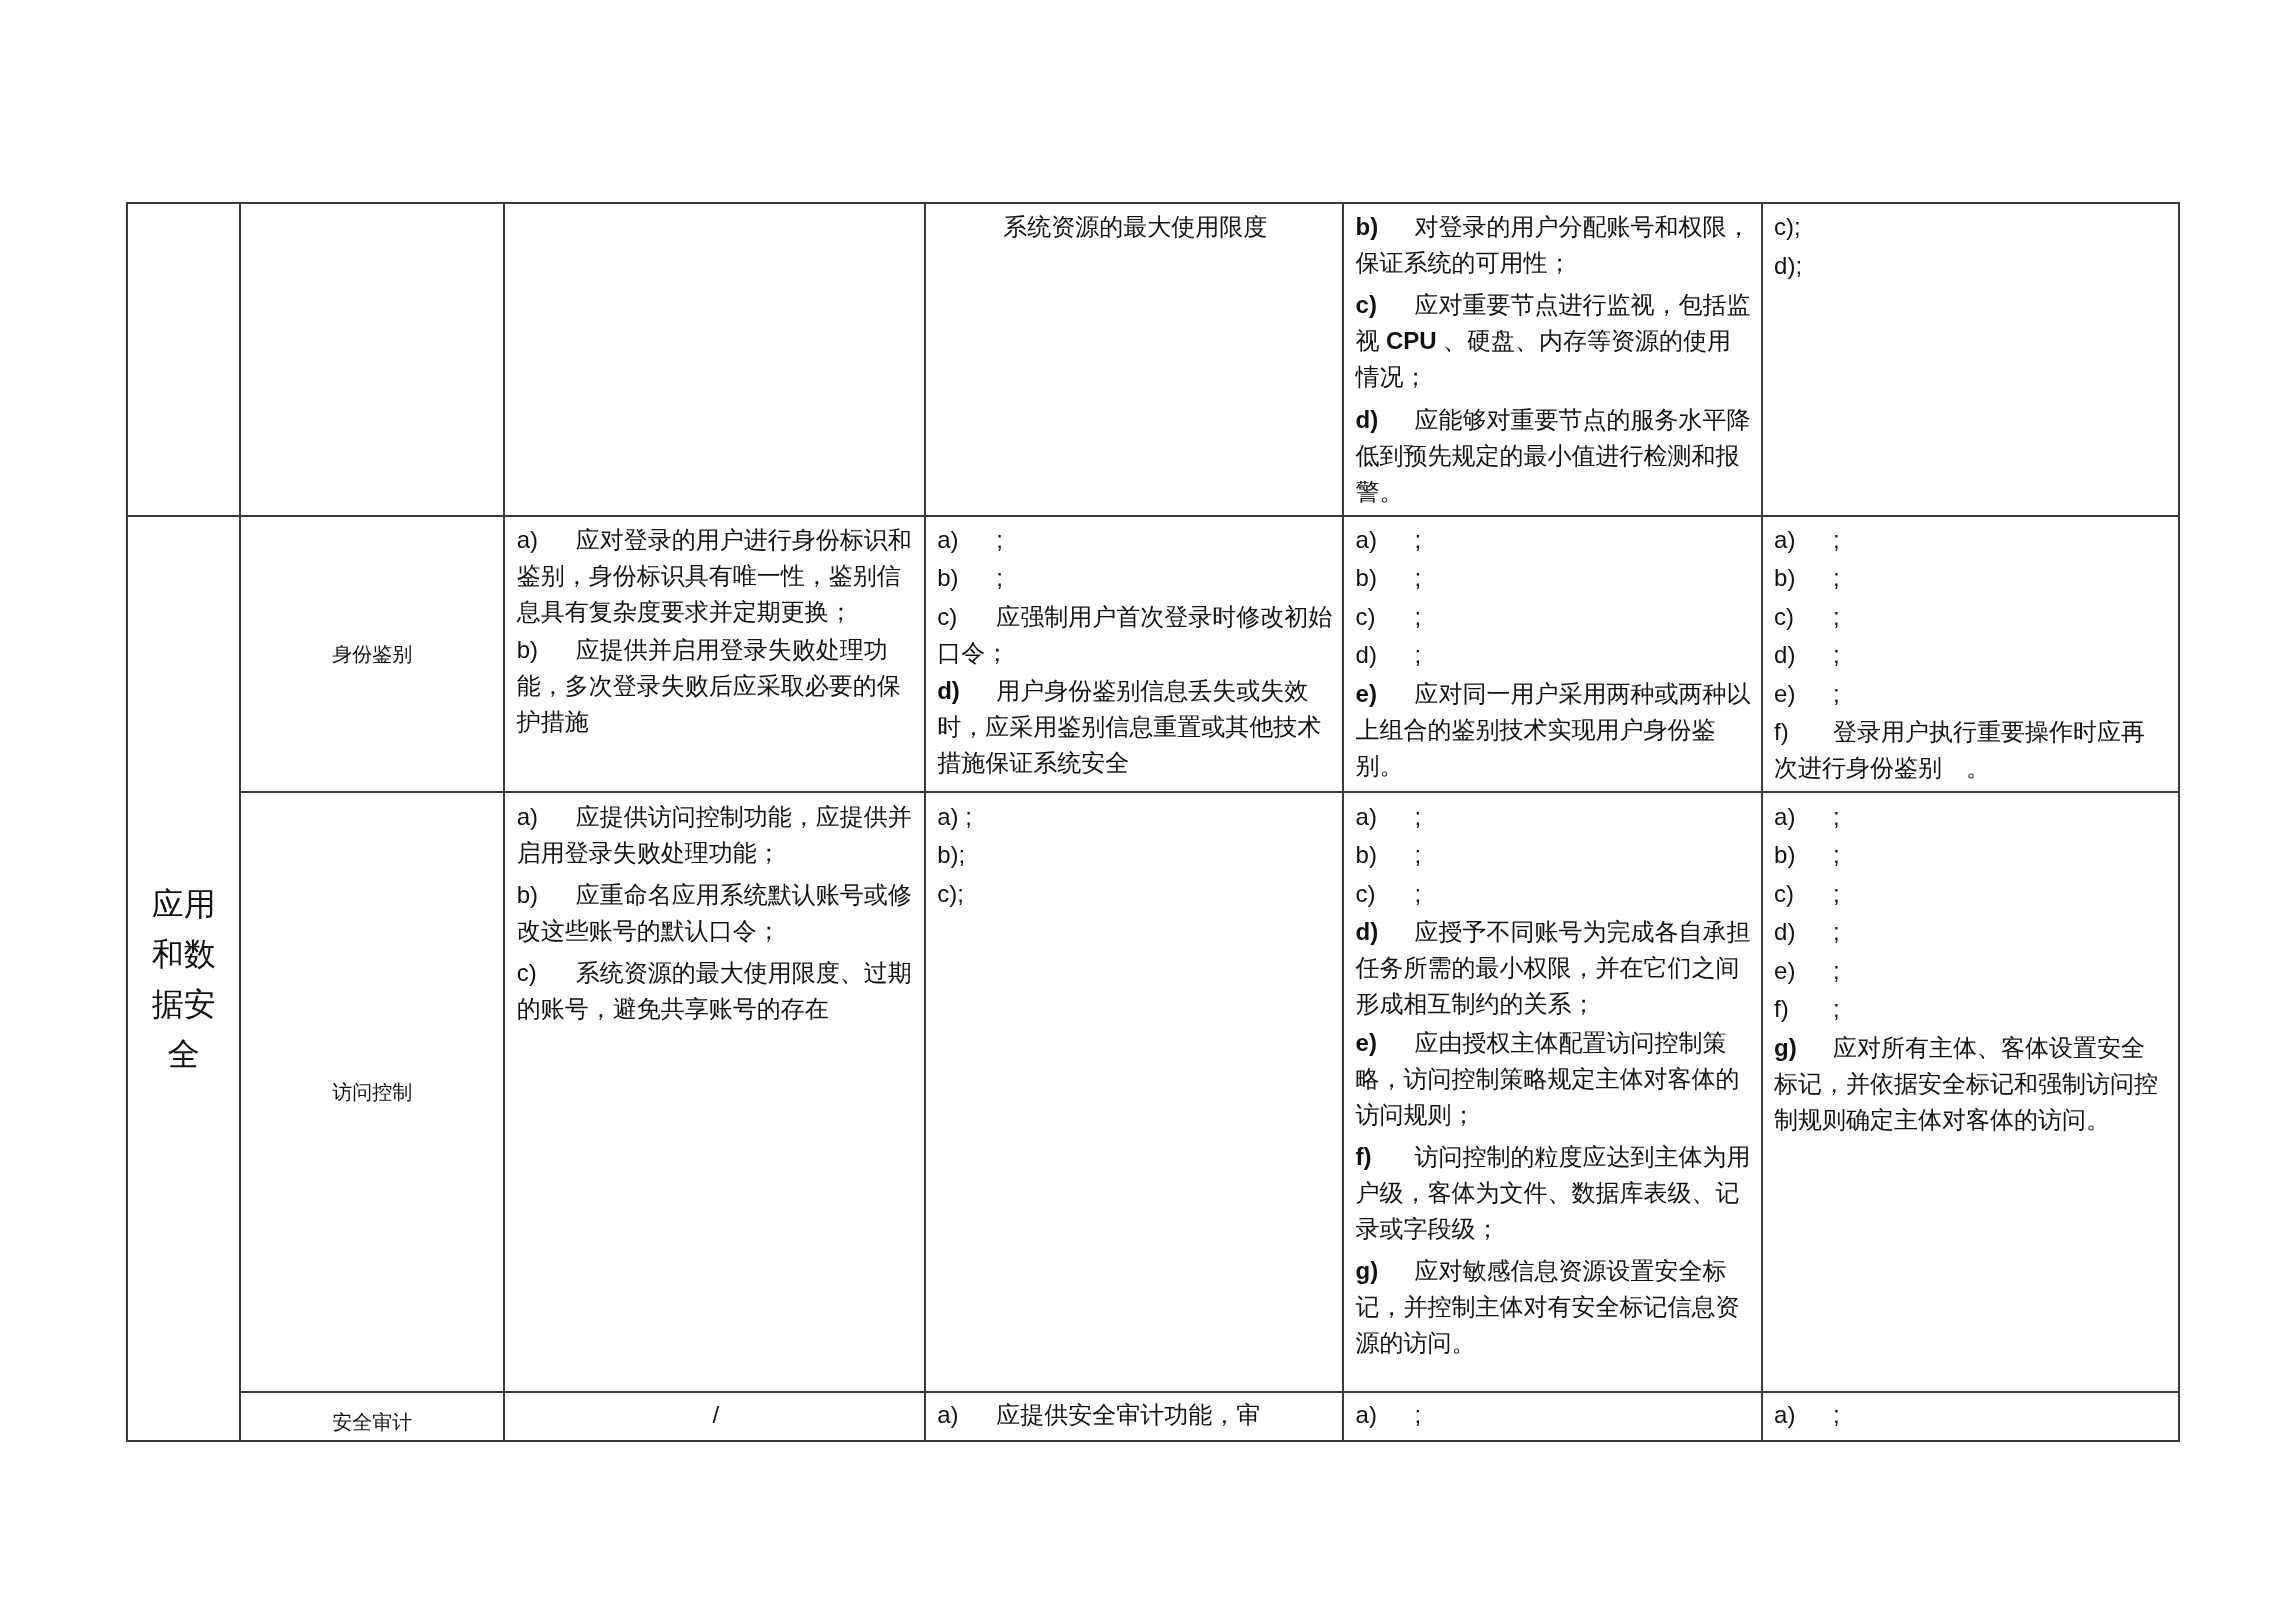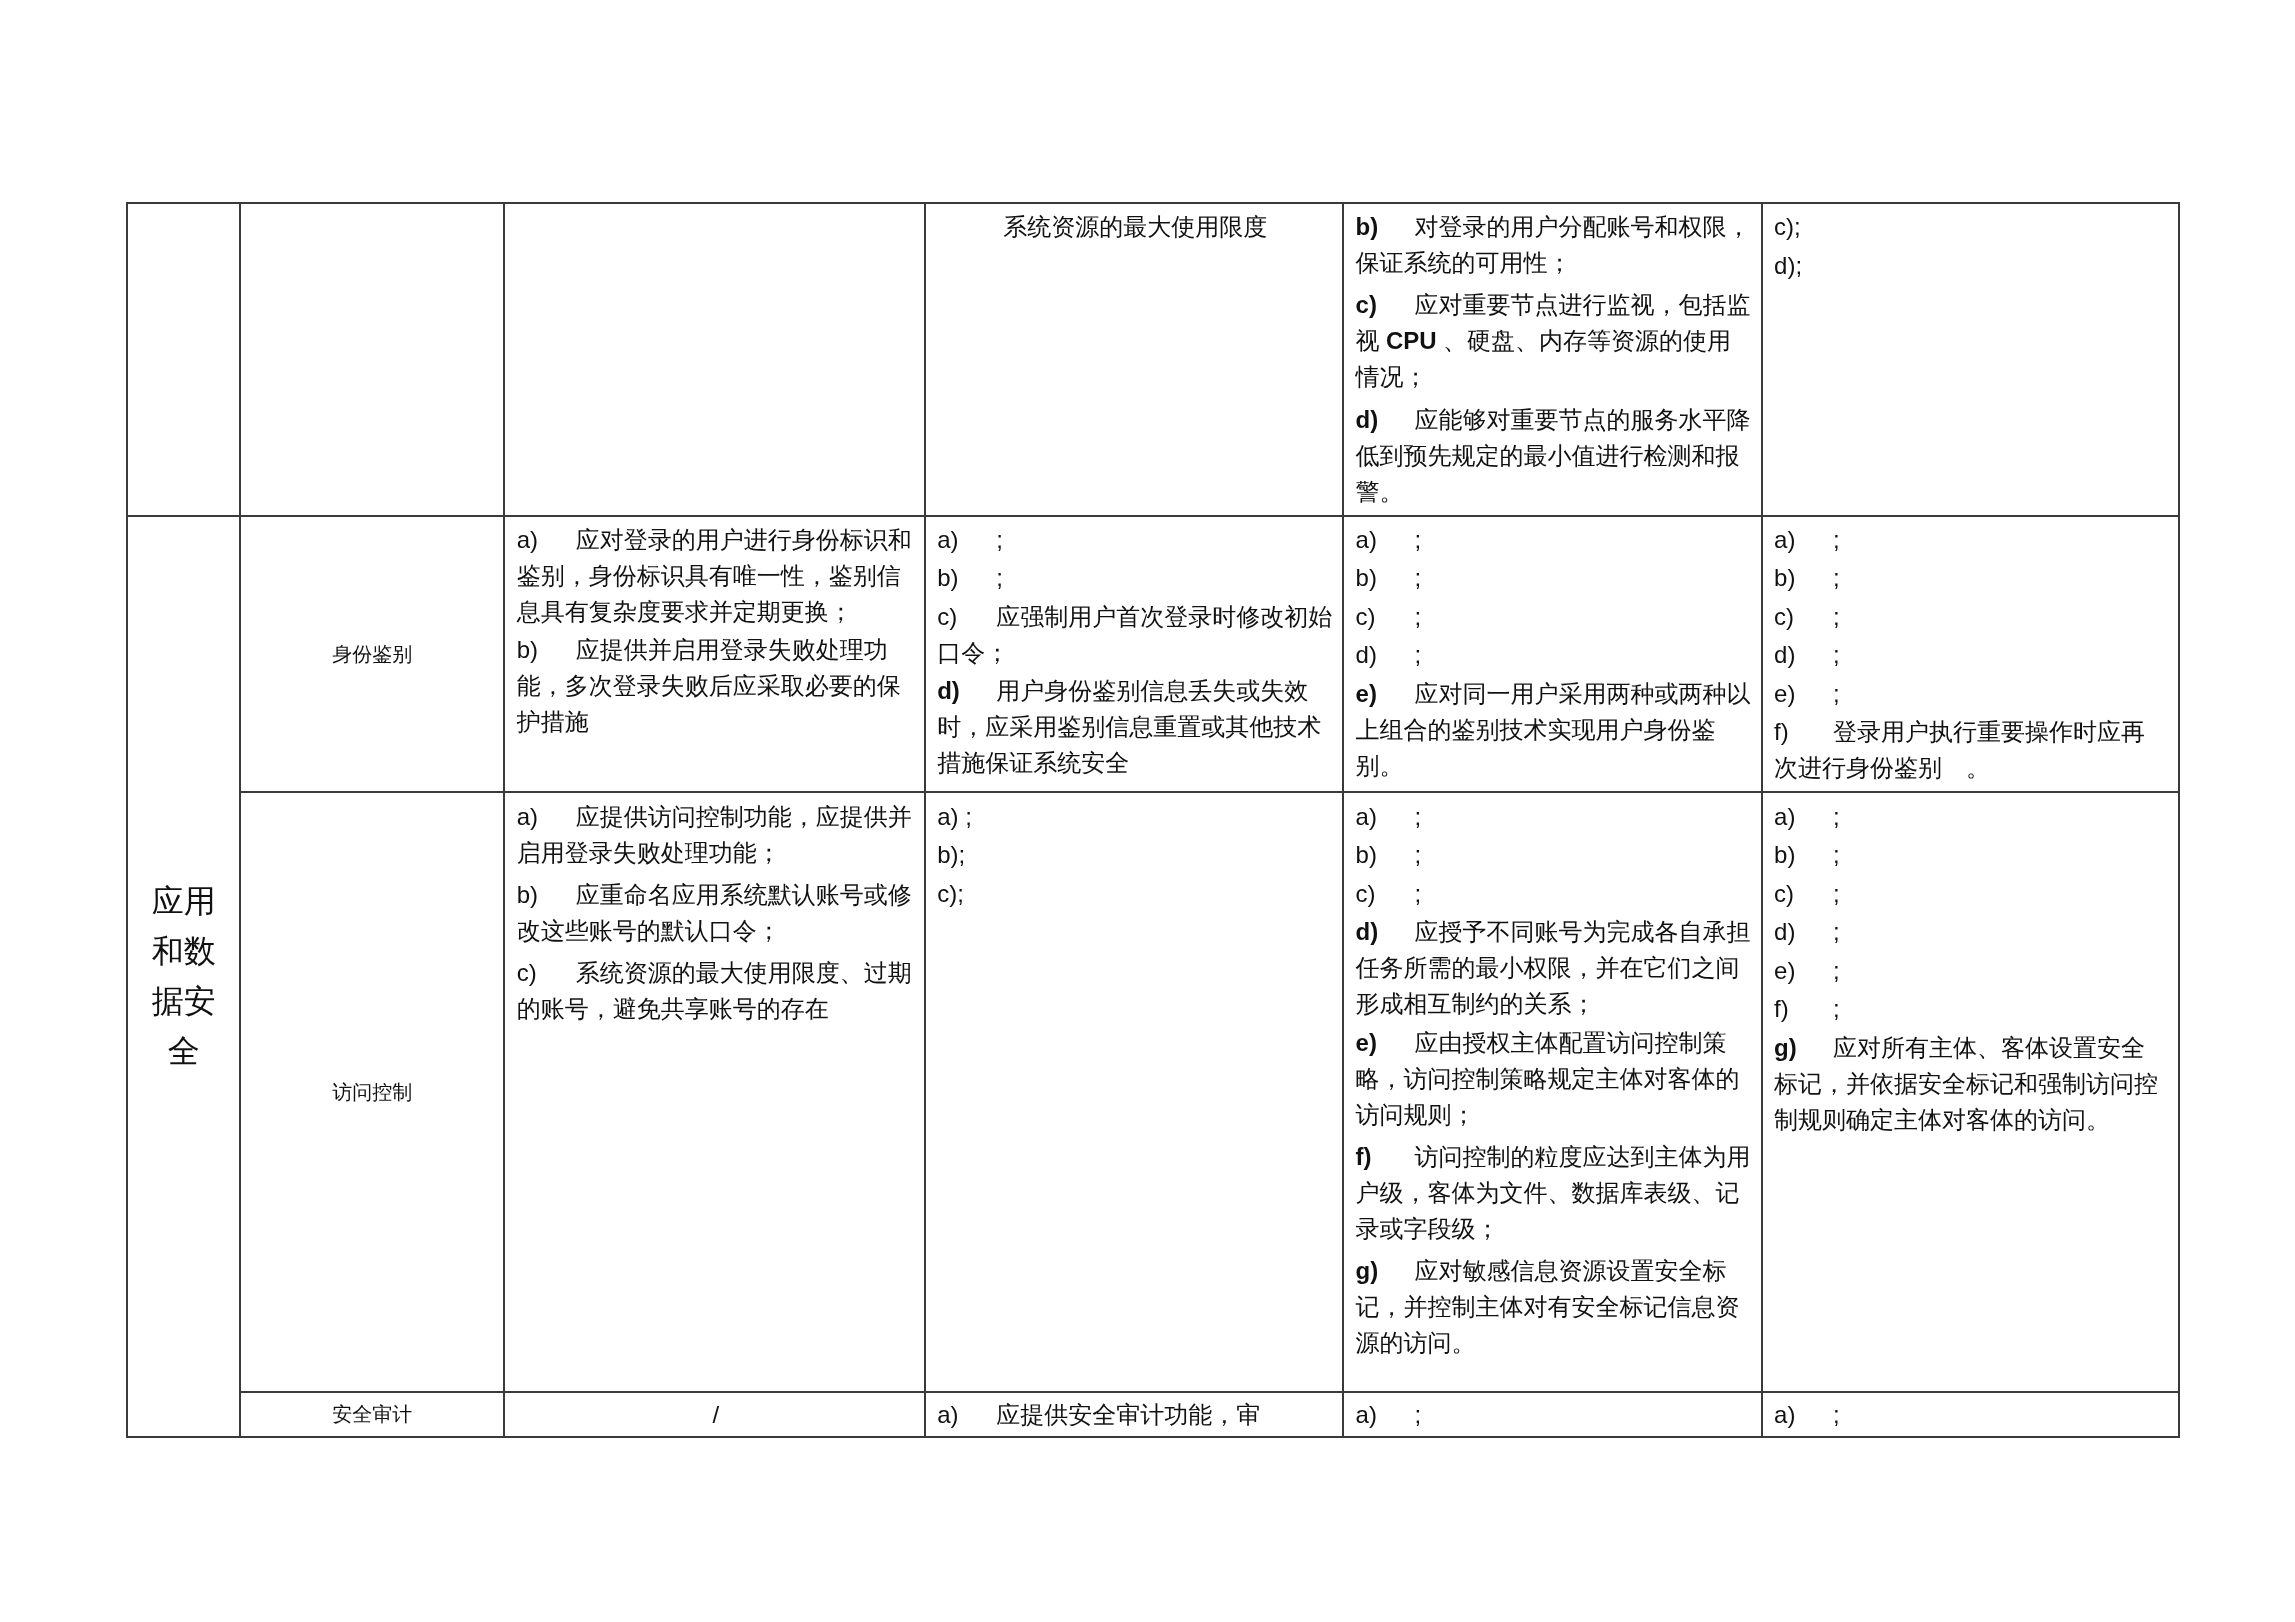--- a/index.html
+++ b/index.html
@@ -298,21 +298,21 @@
           </div>
           <div class="entry">
             <span class="mark bold">g)</span><span>应对所有主体、客体设置安全标记，并依据安全标记和强制访问控制规则确定主体对客体的访问。</span>
           </div>
         </div>
       </td>
     </tr>
 
     <tr class="row-audit">
       <td>
-        <div class="item-label" style="padding-top:3px">安全审计</div>
+        <div class="item-label" style="padding-top:11px">安全审计</div>
       </td>
       <td>
         <div class="cell-inner center-text">
           <span class="semi">/</span>
         </div>
       </td>
       <td>
         <div class="cell-inner" style="white-space:nowrap">
           <span class="mark">a)</span><span>应提供安全审计功能，审</span>
         </div>

